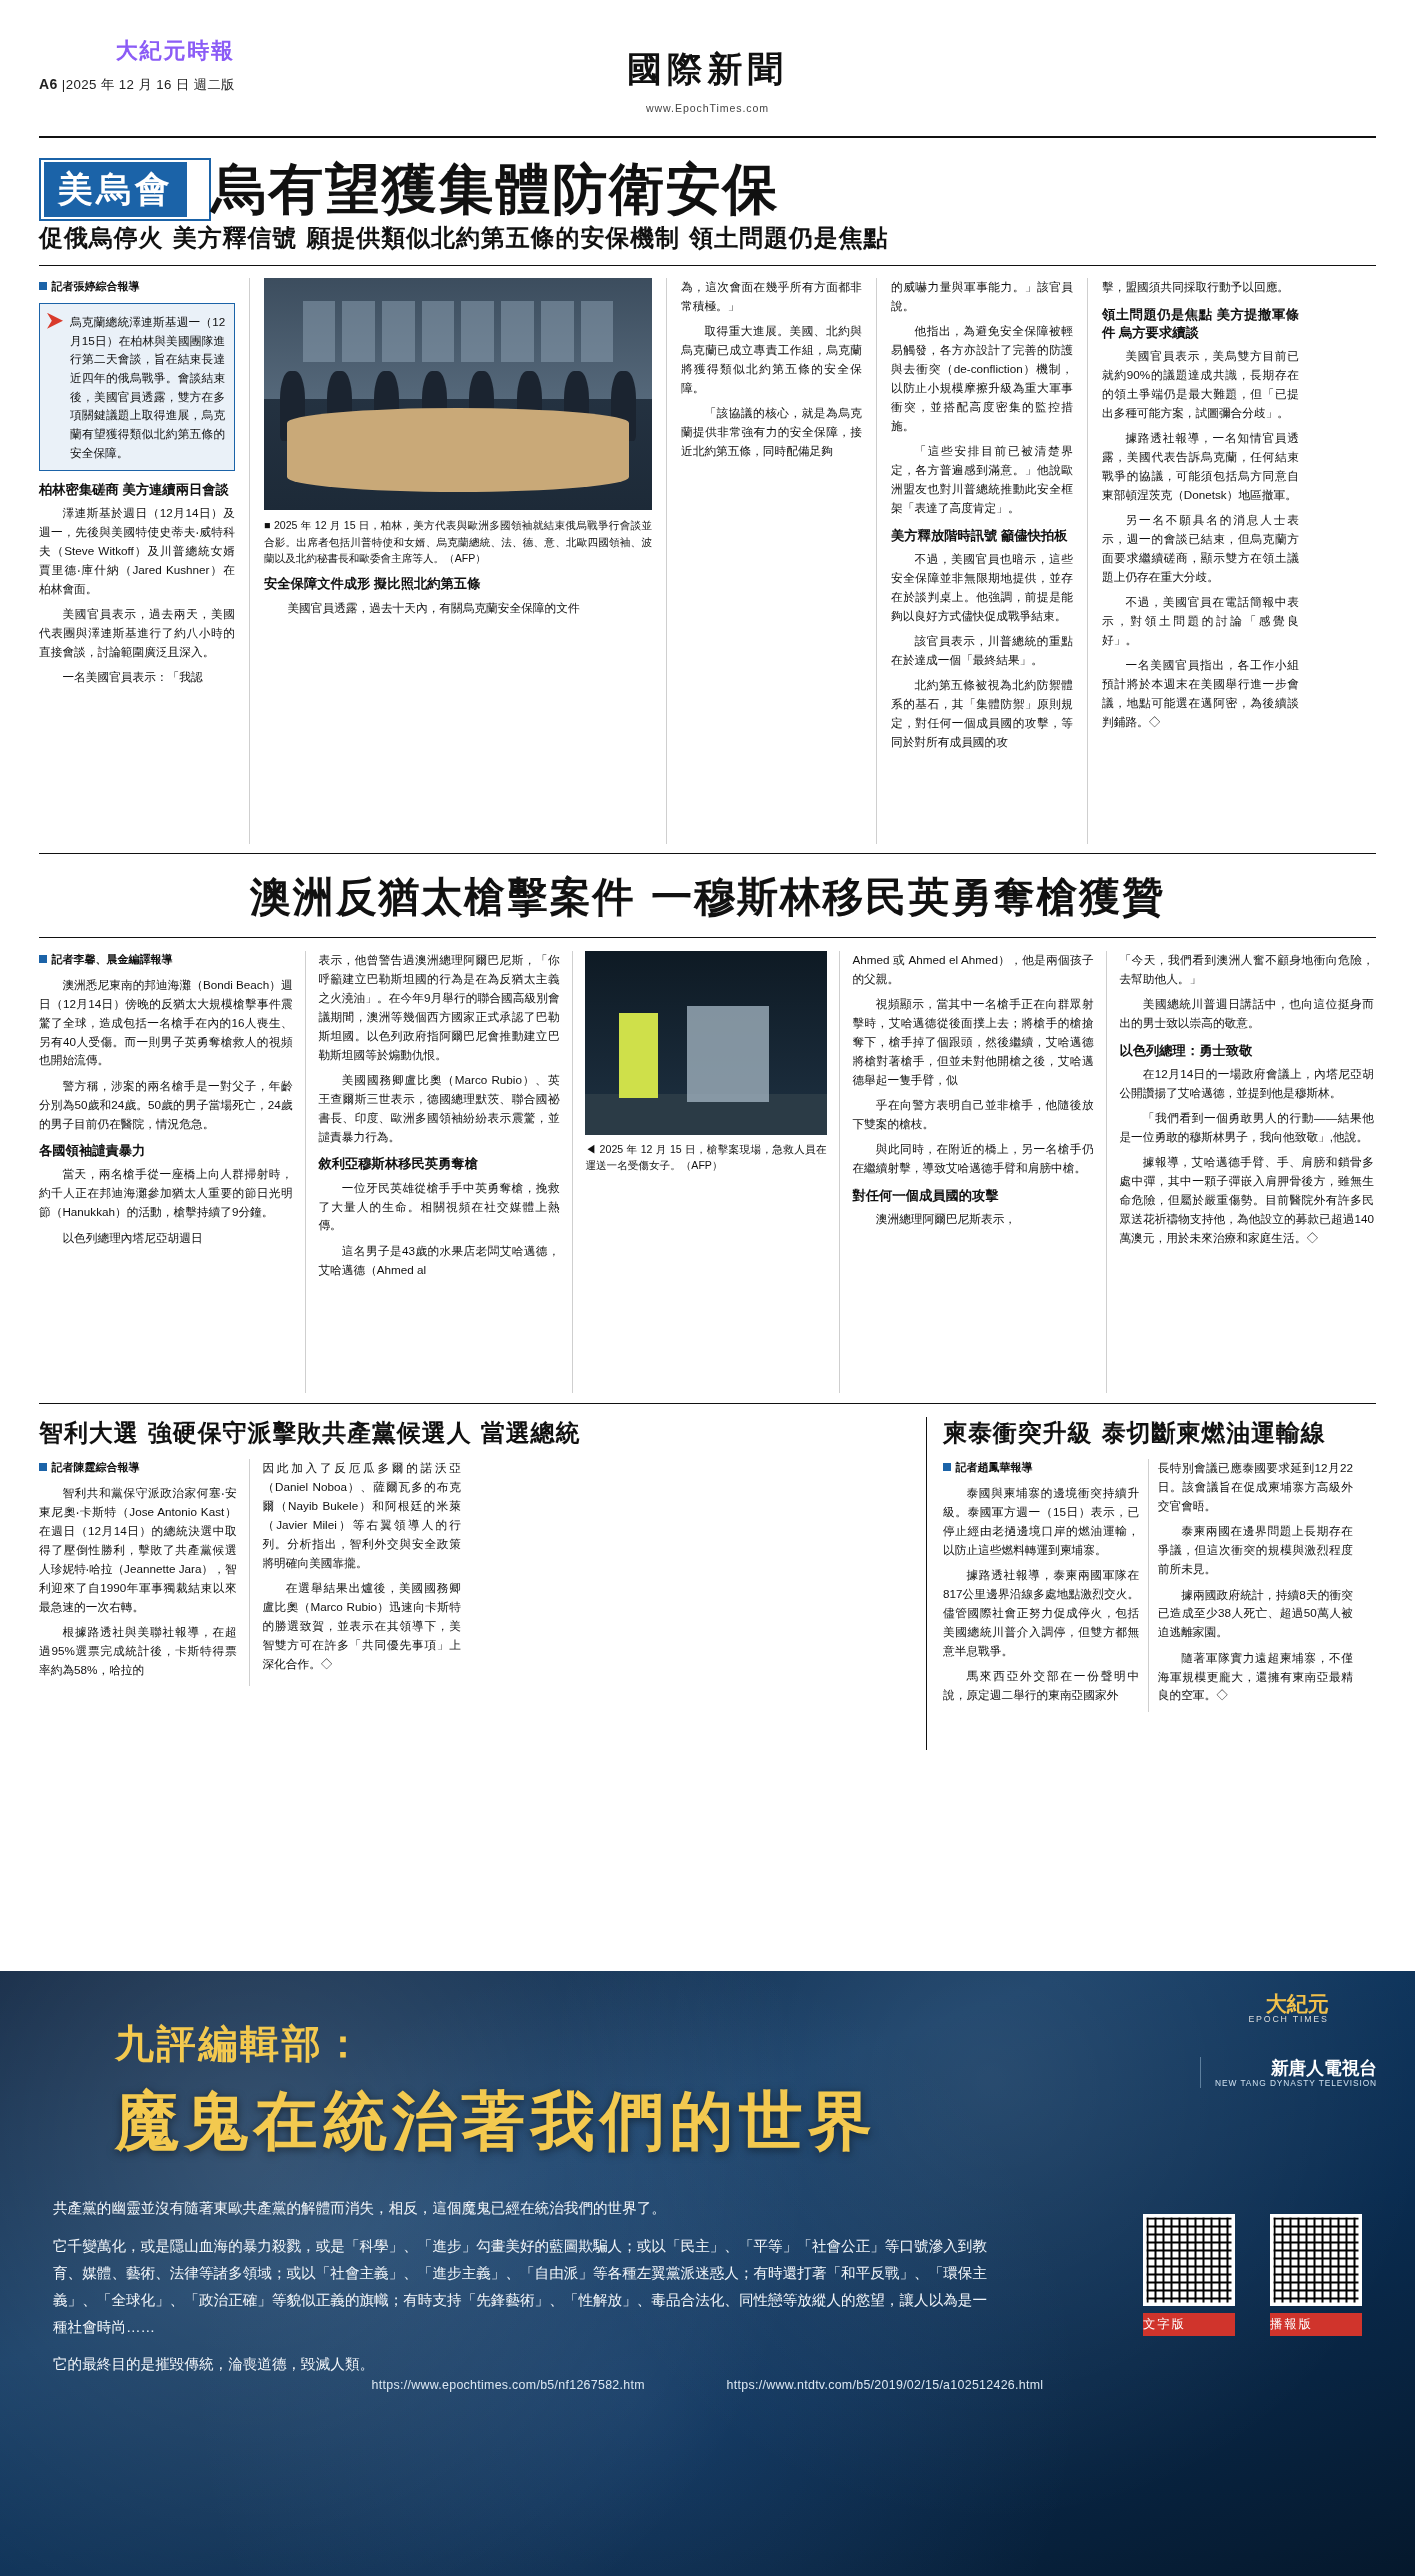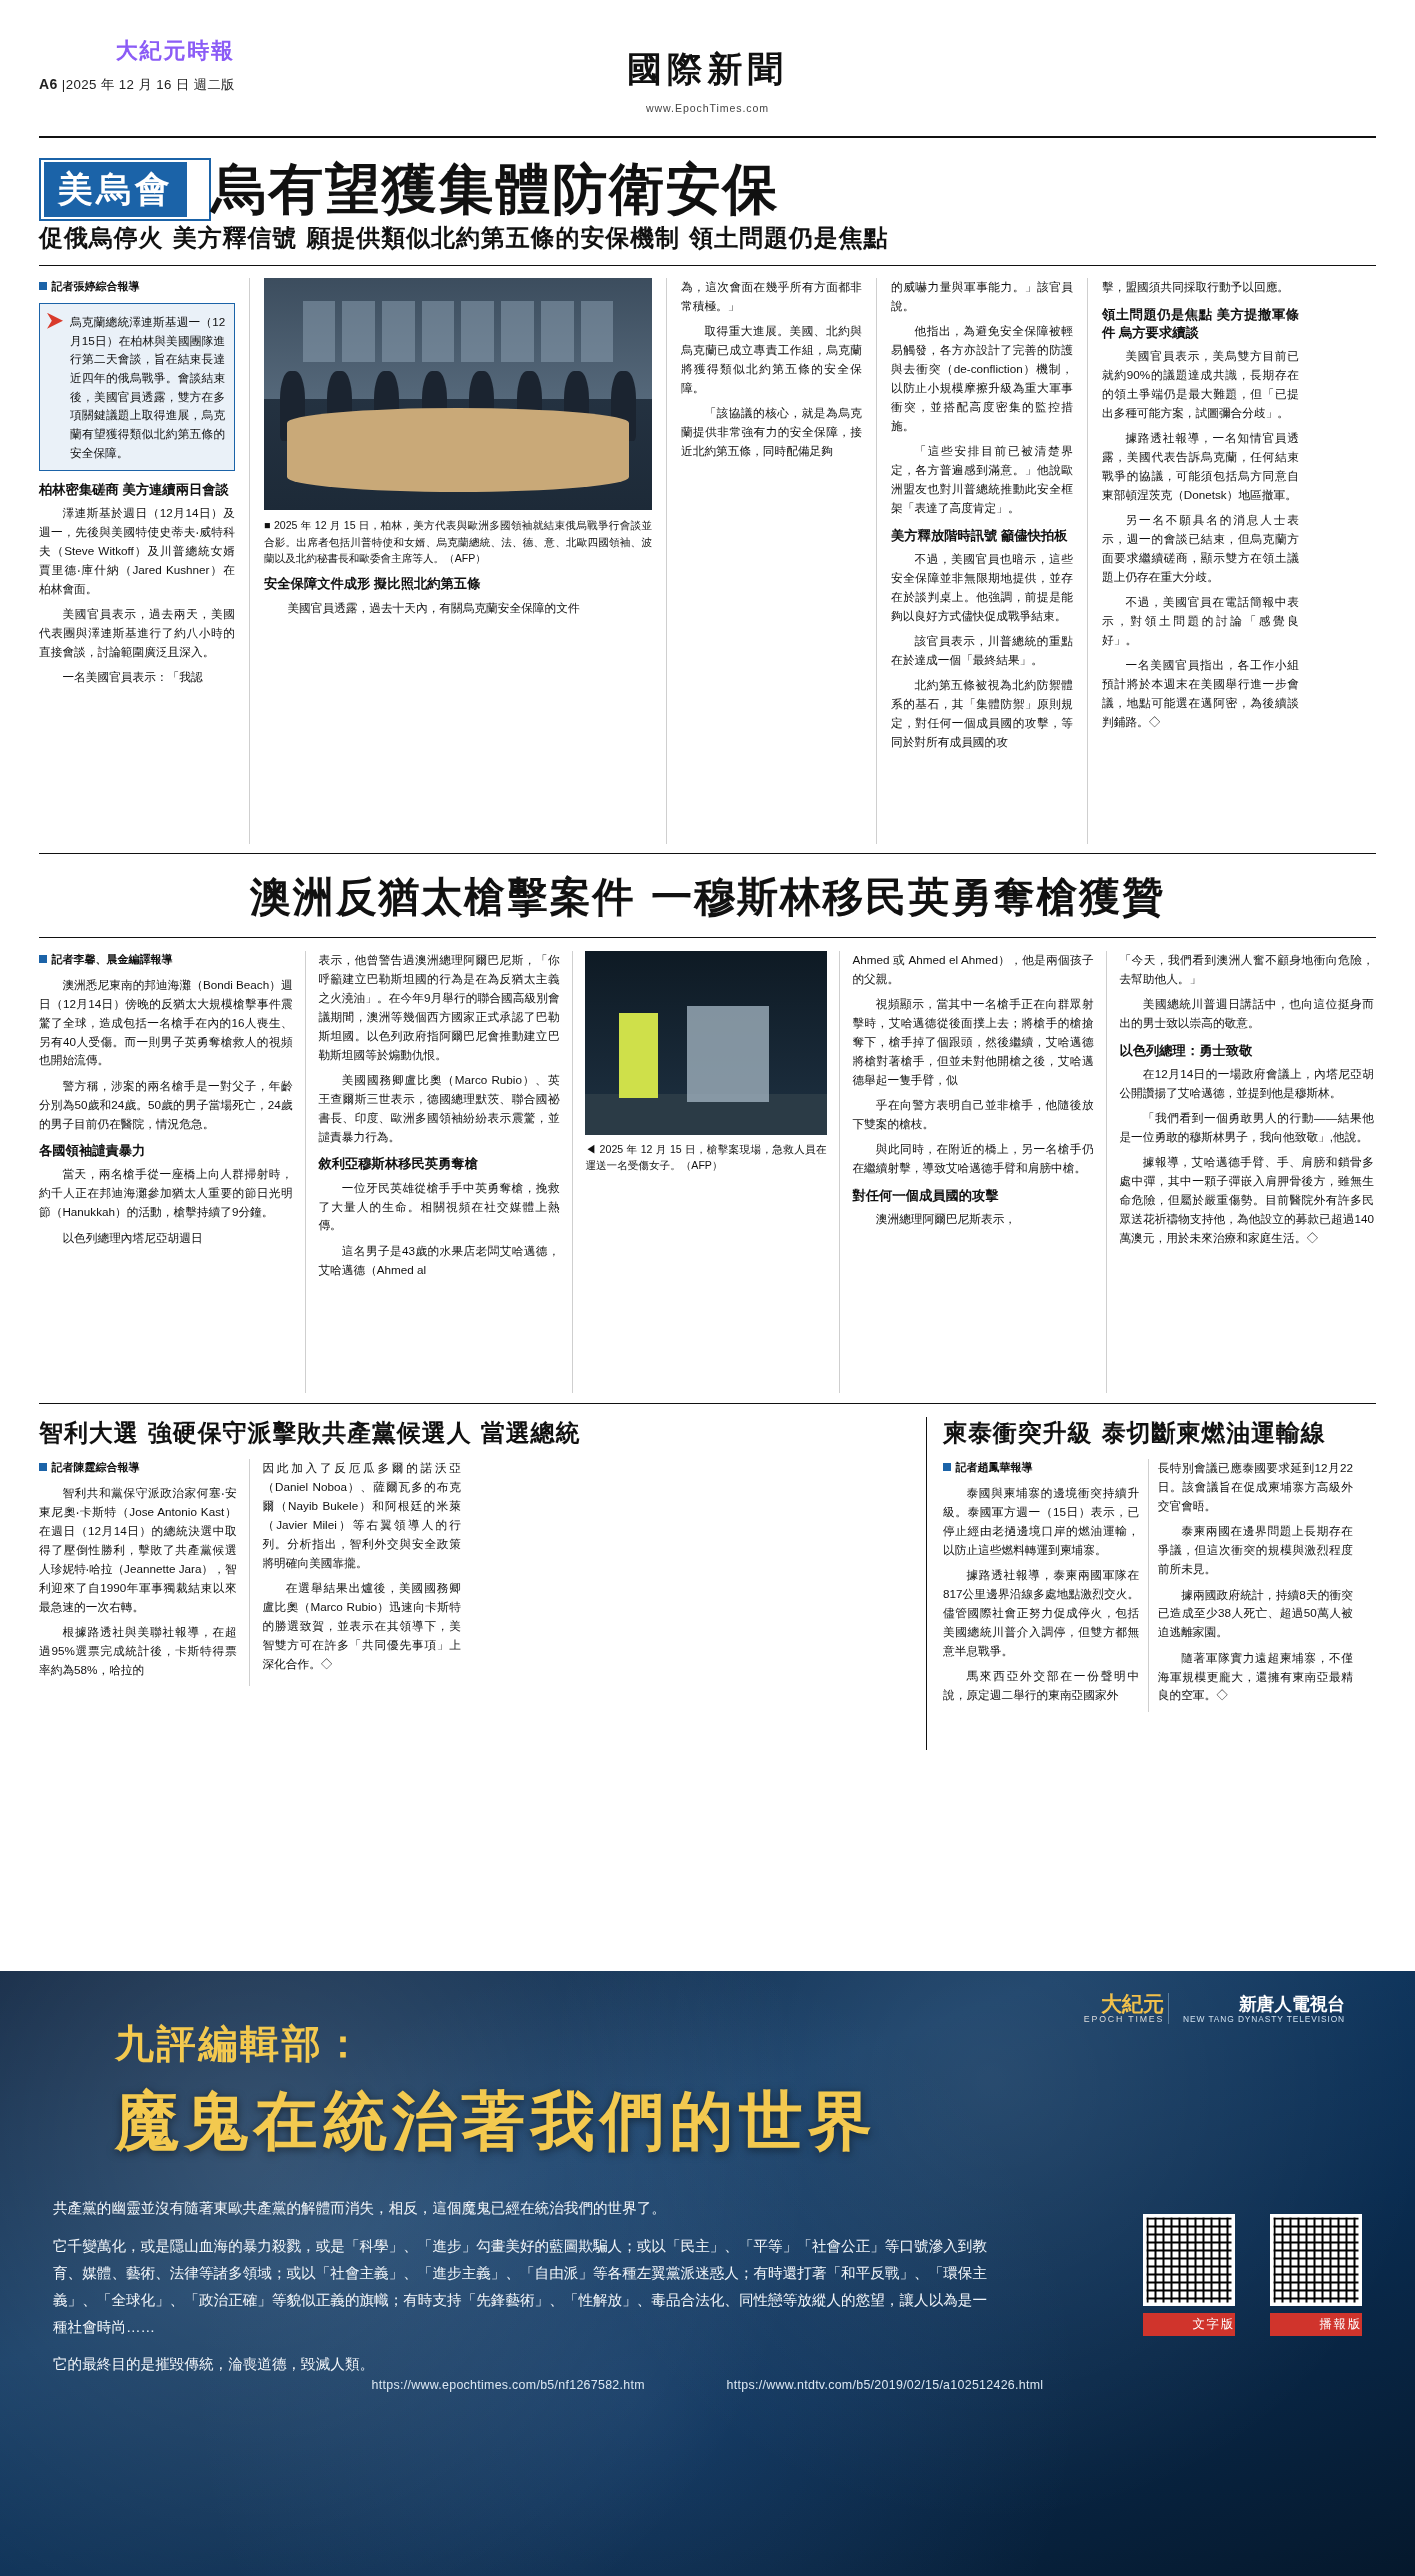--- a/index.html
+++ b/index.html
@@ -119,31 +119,31 @@
   .ad {
     position:absolute; left:0; right:0; bottom:0; height:605px;
     background:linear-gradient(160deg,#0c2340 0%, #123a63 35%, #0a2c50 65%, #05182c 100%);
     color:#fff; overflow:hidden;
   }
   .ad .clouds { position:absolute; inset:0; background:
      radial-gradient(circle at 18% 30%, rgba(255,255,255,.16), transparent 45%),
      radial-gradient(circle at 70% 18%, rgba(255,255,255,.10), transparent 40%),
      radial-gradient(circle at 45% 70%, rgba(120,180,255,.12), transparent 50%);}
   .ad-inner { position:relative; padding:23px 53px; }
-  .ad-brand { position:absolute; right:70px; top:21px; text-align:right; display:flex; gap:4px; align-items:center;}
+  .ad-brand { position:absolute; right:38px; top:21px; text-align:right; display:flex; gap:32px; align-items:center;flex-direction:column;}
   .ad-brand .b1 { font-family:"DejaVu Serif", serif; font-weight:bold; font-size:21px; color:#f2c14b; line-height:1.1;}
   .ad-brand .b1 small { display:block; font-size:8.8px; letter-spacing:1.8px; color:#ddd; font-family:"Liberation Sans",sans-serif; font-weight:normal;}
   .ad-brand .b2 { font-family:"DejaVu Serif", serif; font-weight:bold; font-size:17.7px; color:#fff; line-height:1.2; border-left:0.9px solid #5d7f9e; padding-left:14px;}
   .ad-brand .b2 small { display:block; font-size:8.4px; letter-spacing:0.9px; color:#cfe0ef; font-family:"Liberation Sans",sans-serif; font-weight:normal;}
   .ad-t1 { font-family:"DejaVu Serif", serif; font-weight:bold; font-size:39px; color:#f3c94f; letter-spacing:2.7px; margin:23px 0 0 62px;}
   .ad-t2 { font-family:"DejaVu Serif", serif; font-weight:bold; font-size:64px; color:#f3c94f; letter-spacing:5.3px; margin:7px 0 0 62px; text-shadow:0 1.8px 8.8px rgba(0,0,0,.5);}
   .ad-body { margin:30px 0 0 0; font-size:14.6px; line-height:1.85; color:#f2f6fa; width:938px;}
   .ad-body p { margin:0 0 10.6px 0; }
   .ad-qr { position:absolute; right:53px; bottom:76px; display:flex; gap:35px; }
-  .qr-item { text-align:right; }
+  .qr-item { text-align:left; }
   .qr {
     width:92px; height:92px; background:#fff; position:relative;
     background-image:
       linear-gradient(90deg, #000 1.8px, transparent 1.8px),
       linear-gradient(#000 1.8px, transparent 1.8px);
     background-size:8px 8px; background-position:3.5px 3.5px;
   }
   .qr::after{content:"";position:absolute;inset:0;box-shadow:inset 0 0 0 3.5px #fff;}
   .qr-lab { margin-top:7px; background:#d0342c; color:#fff; font-size:12.4px; padding:2.7px 0; letter-spacing:1.8px;}
   .ad-links { position:absolute; left:0; right:0; bottom:19.5px; text-align:center; font-size:12.4px; color:#dbe7f2; letter-spacing:0.3px;}

